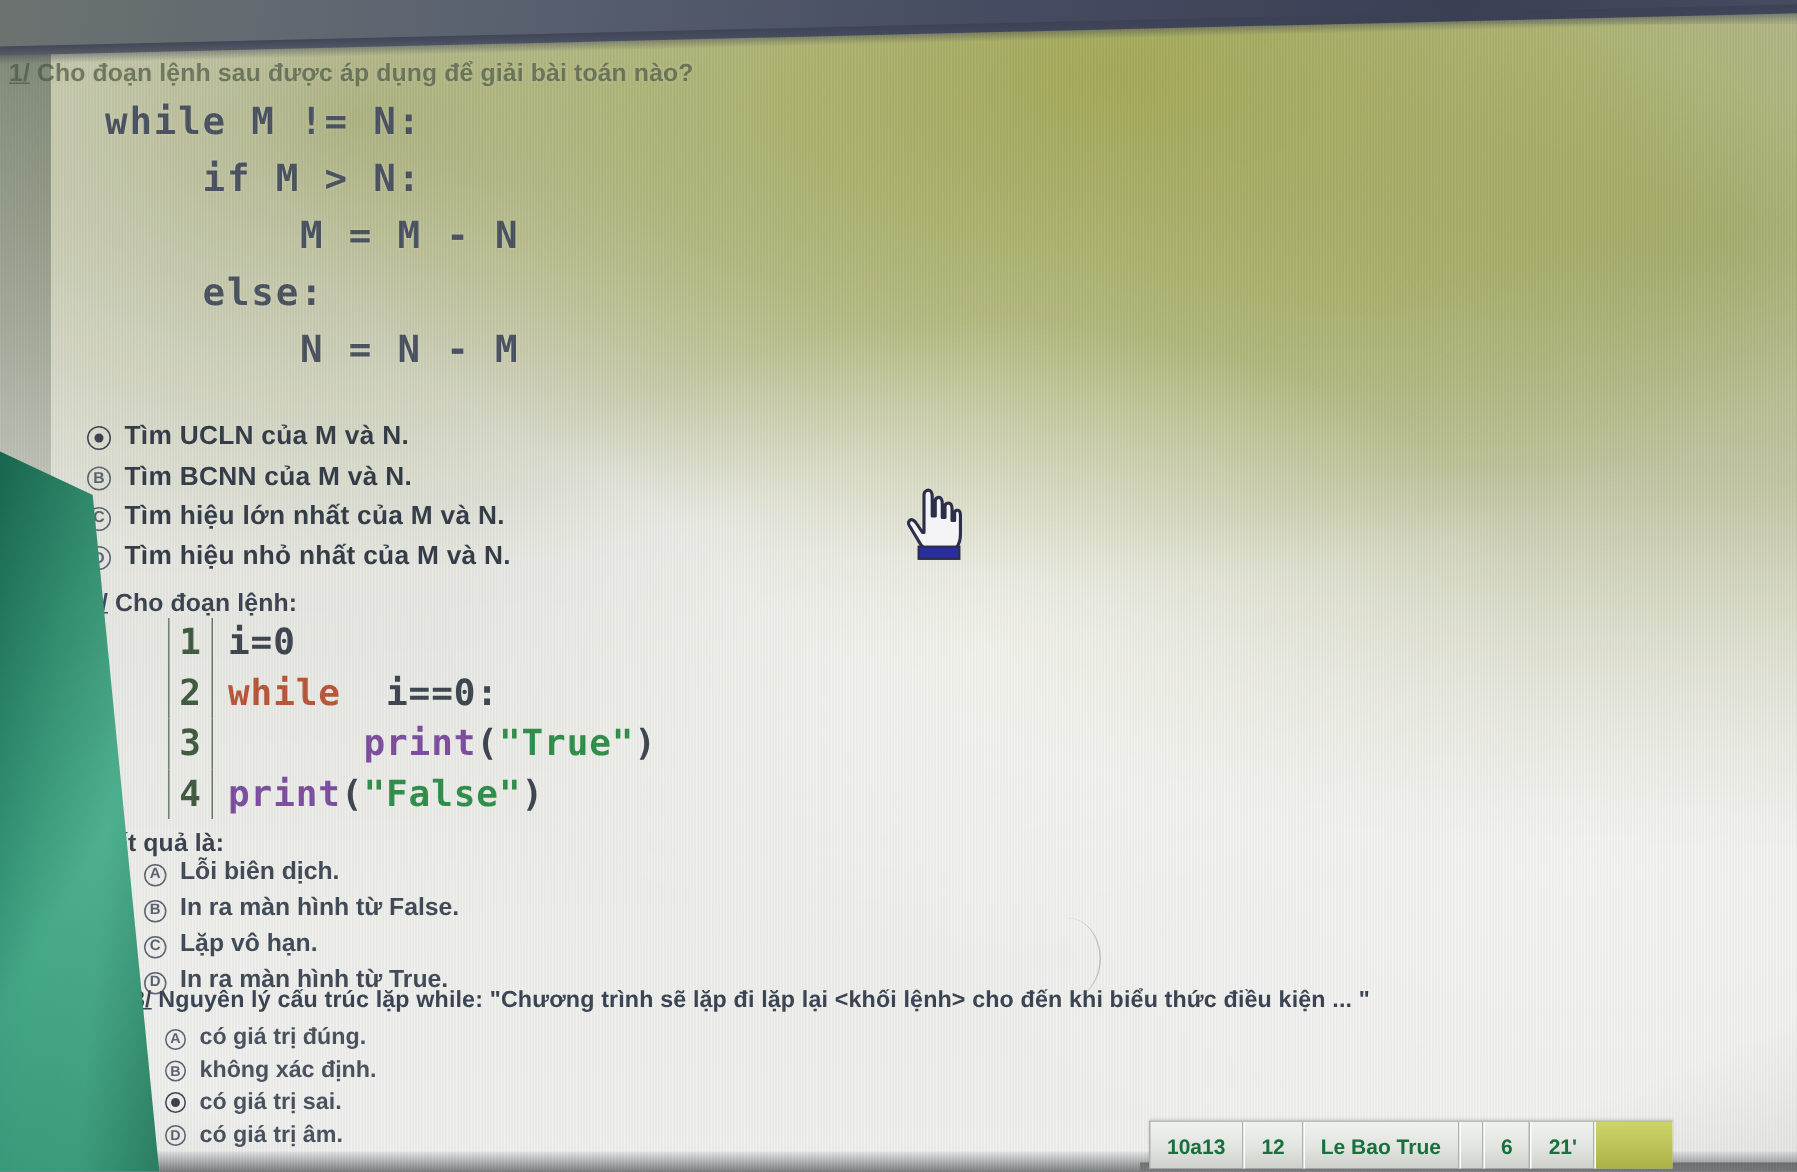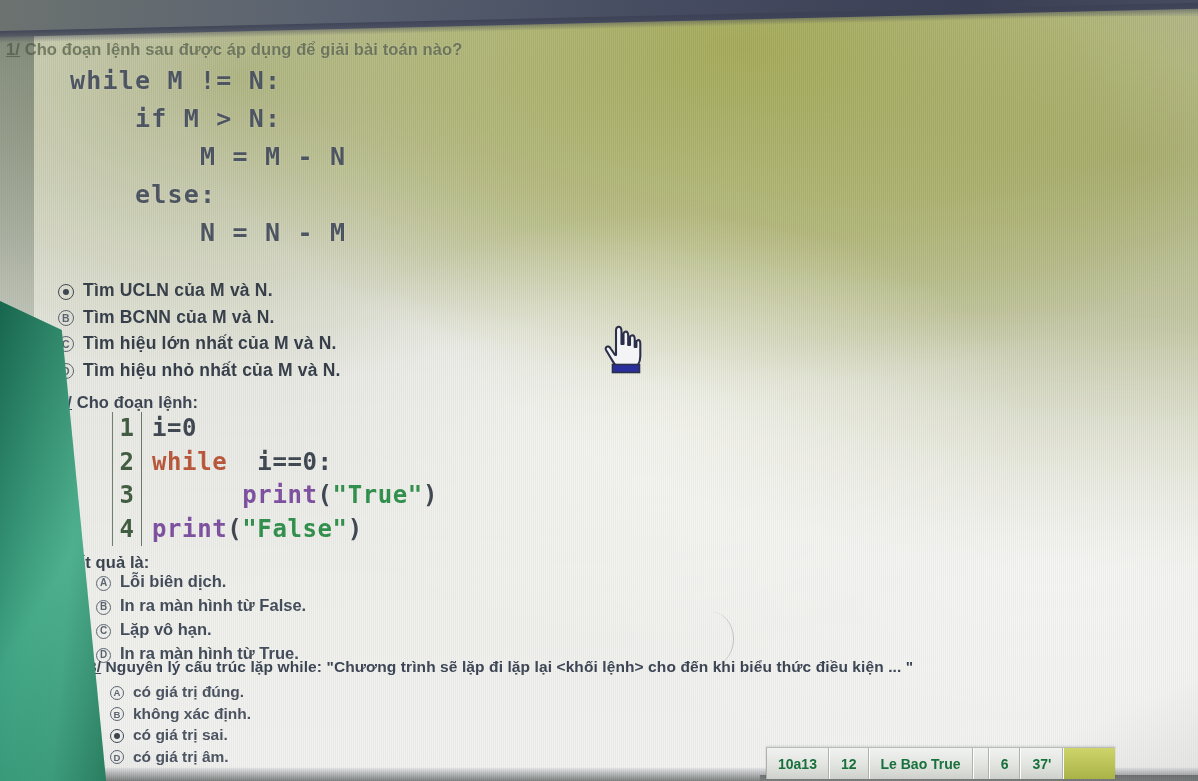--- a/index.html
+++ b/index.html
@@ -345,21 +345,21 @@
     </svg>
   </div>
 
   <div class="statusbar-shadow"></div>
   <div class="statusbar">
     <div class="sb-cell">10a13</div>
     <div class="sb-cell">12</div>
     <div class="sb-cell">Le Bao True</div>
     <div class="sb-gap"></div>
     <div class="sb-cell">6</div>
-    <div class="sb-cell">37'</div>
+    <div class="sb-cell">21'</div>
     <div class="sb-chip"></div>
   </div>
 
   <div class="bottom-dark"></div>
   <div class="left-dark-strip"></div>
   <div class="left-wedge"></div>
   <div class="left-wedge-shade"></div>
   <div class="top-band"></div>
 
   <div class="scanlines"></div>

